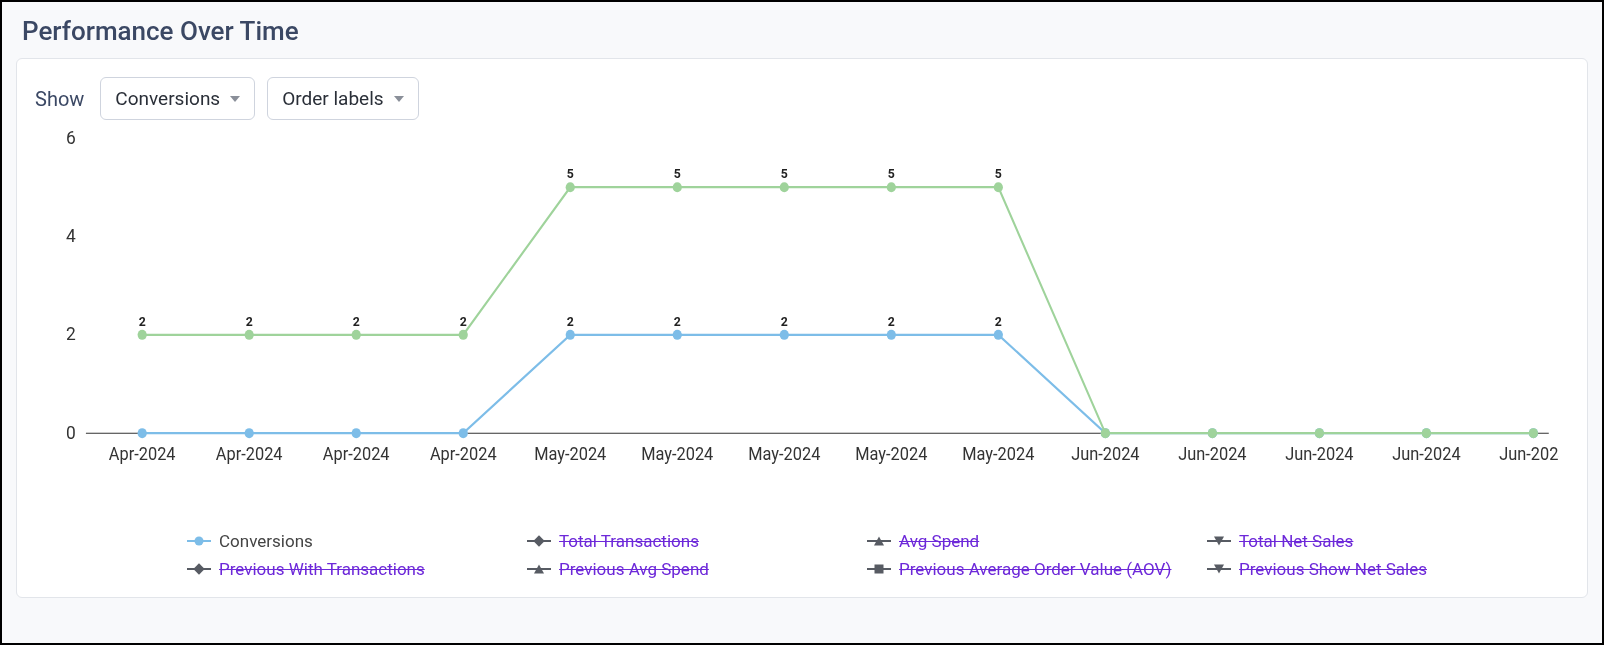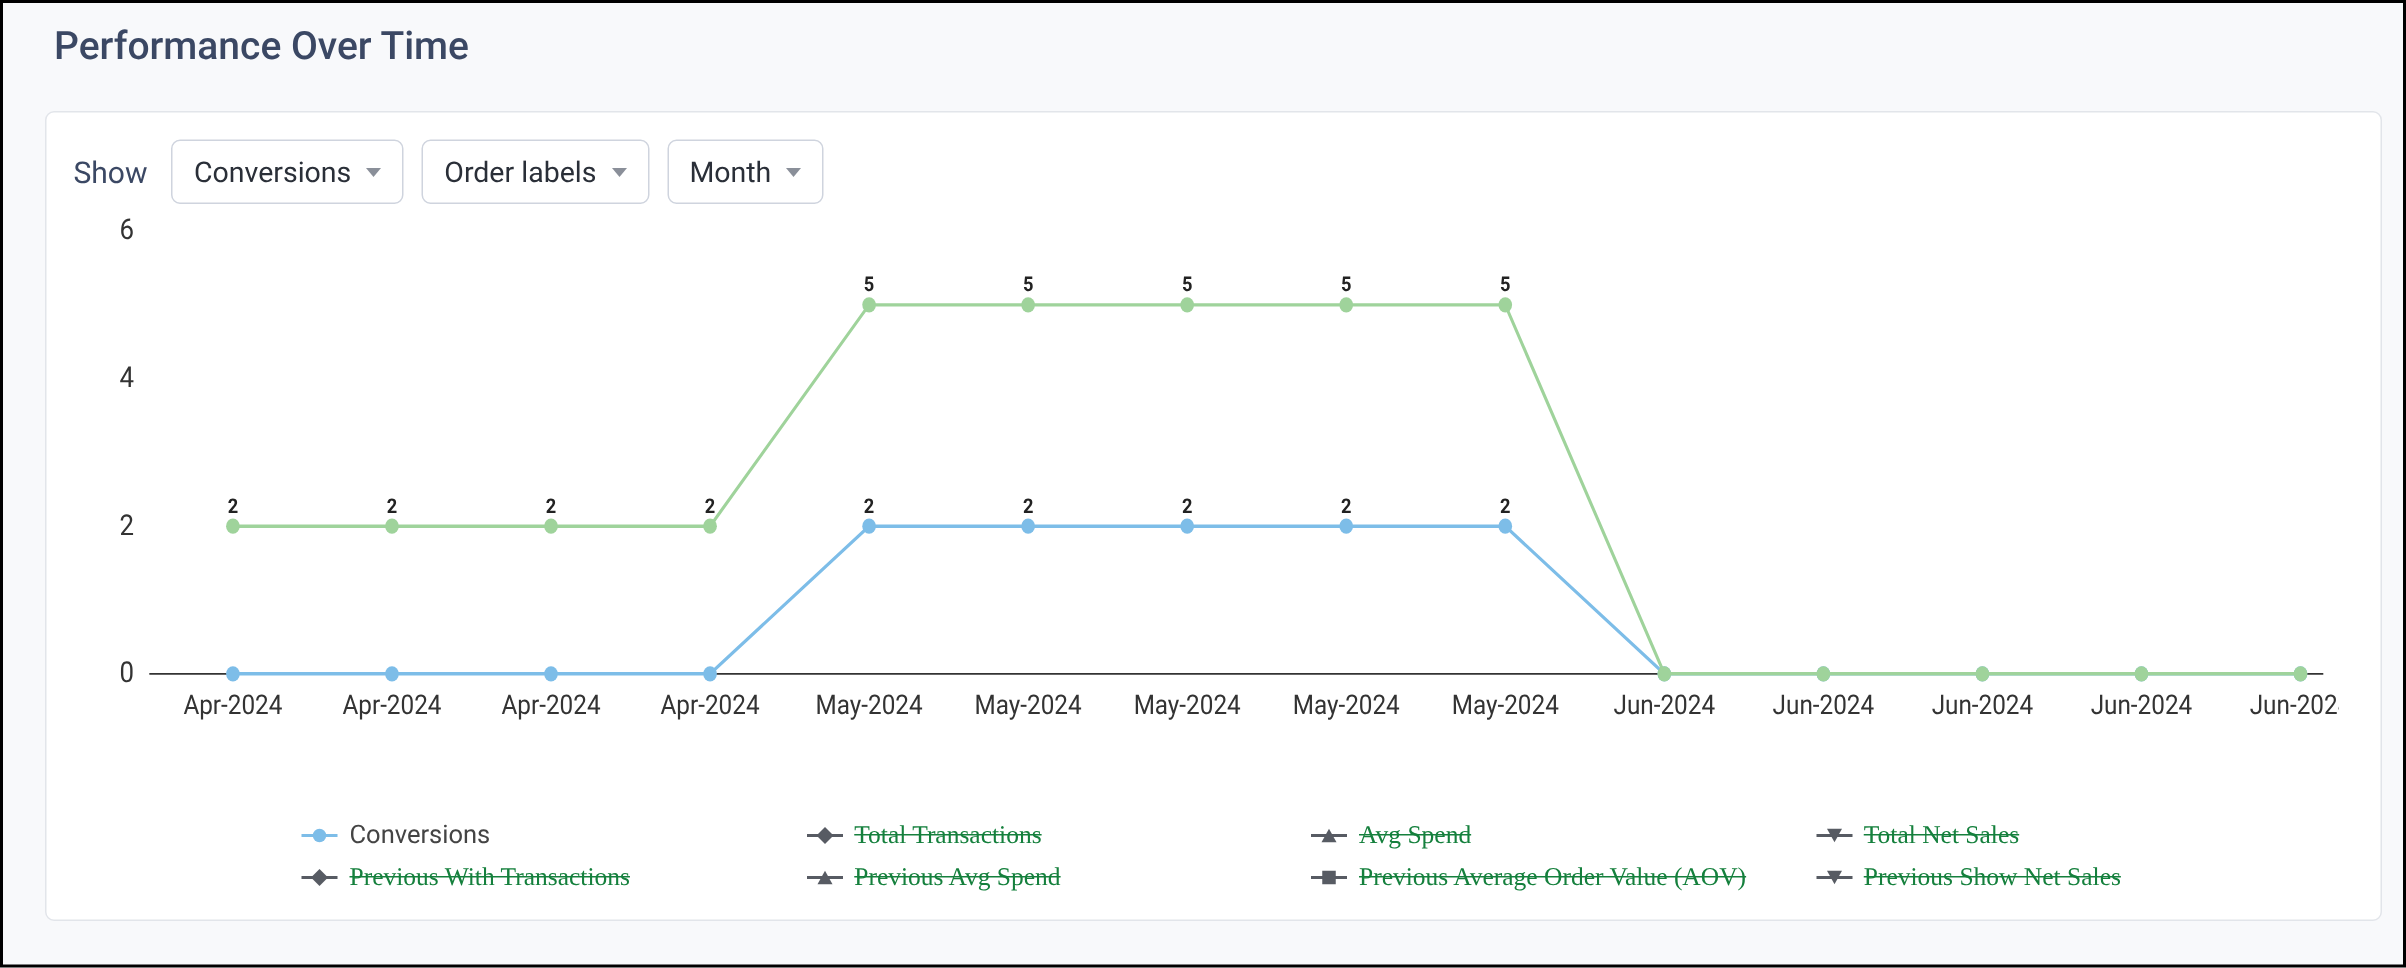--- a/index.html
+++ b/index.html
@@ -8,33 +8,32 @@
     padding: 0;
     font-family: -apple-system, BlinkMacSystemFont, "Segoe UI", Roboto, Helvetica, Arial, sans-serif;
     background: #fff;
   }
   .outer {
     border: 2px solid #000;
     width: 1604px;
     height: 645px;
     background: #f8f9fb;
     position: relative;
-    padding-left: 14px;
   }
   .title {
     font-size: 26px;
     font-weight: 500;
     color: #3b4864;
     padding: 14px 0 0 20px;
   }
   .card {
     background: #fff;
     border: 1px solid #e2e5ea;
     border-radius: 6px;
-    margin: 28px 14px 14px 14px;
+    margin: 12px 14px 14px 14px;
     padding: 18px 18px 18px 18px;
     height: 540px;
     position: relative;
   }
   .controls {
     display: flex;
     align-items: center;
     gap: 12px;
     margin-bottom: 4px;
   }
@@ -98,21 +97,21 @@
     column-gap: 20px;
     font-size: 17px;
     color: #444;
   }
   .legend-item {
     display: flex;
     align-items: center;
     gap: 8px;
     white-space: nowrap;
   }
-  .legend-item.disabled .legend-text { text-decoration: line-through; color: #15803d; font-family: Liberation Serif, serif; }
+  .legend-item.disabled .legend-text { text-decoration: line-through; color: #6d28d9; }
   .legend-marker {
     width: 24px; height: 14px; display: inline-flex; align-items: center; justify-content: center; position: relative;
   }
   .legend-marker .lm-line {
     position: absolute; left: 0; right: 0; top: 50%; height: 2px; transform: translateY(-50%);
   }
   .legend-marker .lm-shape {
     position: absolute; left: 50%; top: 50%; transform: translate(-50%, -50%);
   }
 </style>
@@ -131,24 +130,20 @@
       <div class="dropdown">
         <span>Conversions</span>
         <span class="caret"></span>
       </div>
 
       <div class="dropdown">
         <span>Order labels</span>
         <span class="caret"></span>
       </div>
 
-      <div class="dropdown">
-        <span>Month</span>
-        <span class="caret"></span>
-      </div>
     </div>
 
     <div class="chart-area">
       <svg id="chart-svg" width="100%" height="100%" viewBox="0 0 1480 300" preserveAspectRatio="none">
           <text class="y-tick-label" x="30" y="275">0</text>
           <text class="y-tick-label" x="30" y="187.66666666666669">2</text>
           <text class="y-tick-label" x="30" y="100.33333333333334">4</text>
           <text class="y-tick-label" x="30" y="13">6</text>
           <line class="axis-line" x1="40" y1="270" x2="1470" y2="270"></line>
           <text class="x-tick-label" x="95" y="294">Apr-2024</text>

